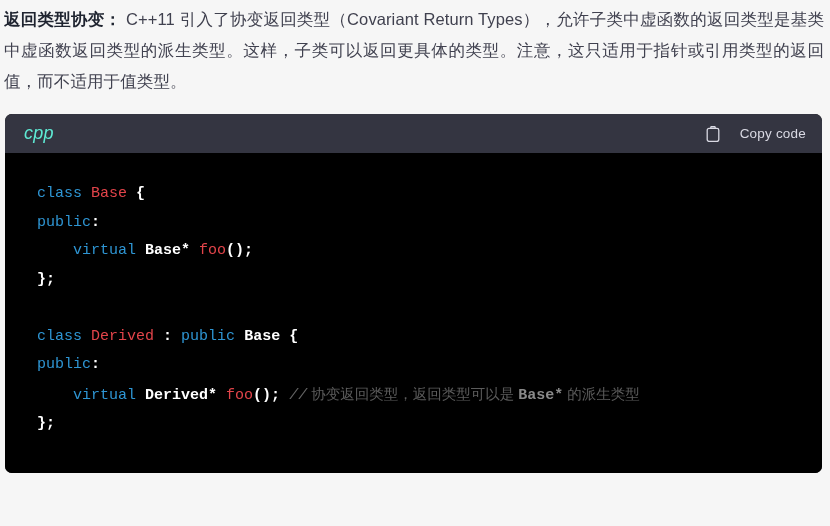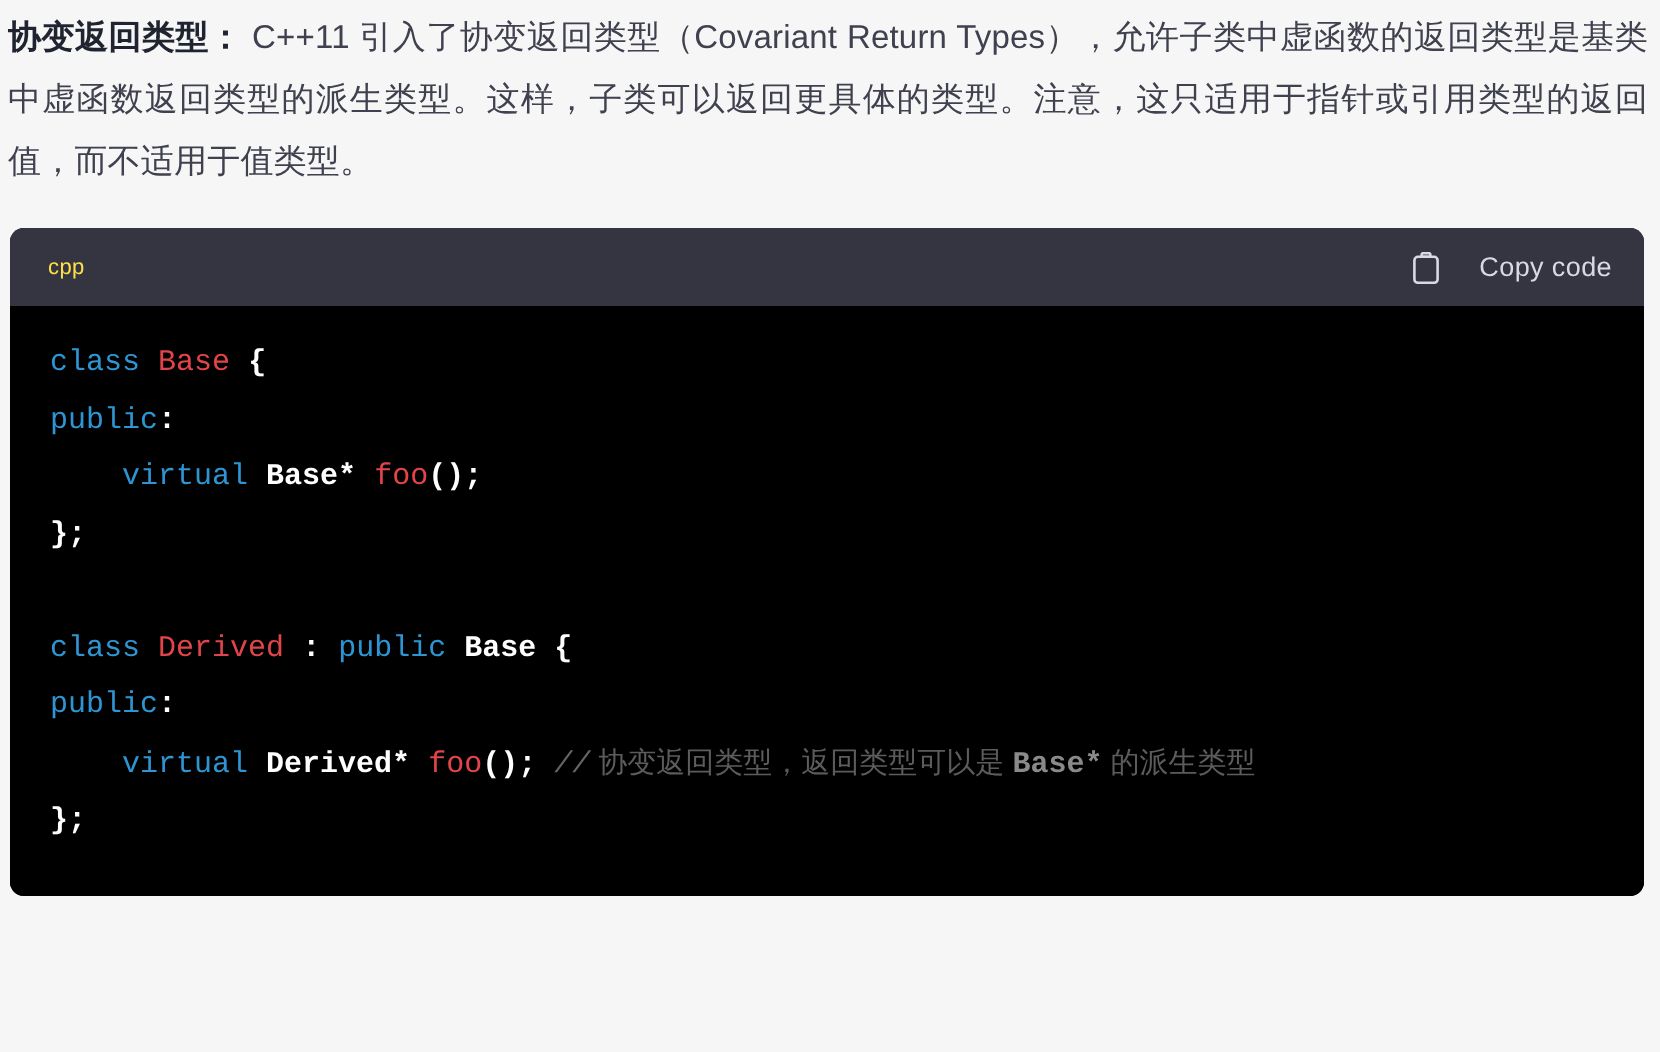--- a/index.html
+++ b/index.html
@@ -54,42 +54,43 @@
   .code-header {
     height: 39px;
     background: #343541;
     display: flex;
     align-items: center;
     justify-content: space-between;
     padding: 0 16px 0 19px;
     box-sizing: border-box;
   }
   .code-lang {
-    color: #fde047;
-    font-size: 11px;
+    color: #5eead4;
+    font-size: 18px;
     font-family: "Liberation Sans", sans-serif;
     letter-spacing: 0.2px;
+    font-style: italic;
   }
   .copy-btn {
     display: flex;
     align-items: center;
     gap: 20px;
     color: #d9d9e3;
     font-size: 13.5px;
     cursor: pointer;
     user-select: none;
     letter-spacing: 0.2px;
   }
   .copy-btn svg { display: block; }
   .code-body {
     background: #000000;
     padding: 15px 0 22px 0;
   }
   pre.code {
-    margin: 0;
+    margin: 12px;
     padding: 0 20px;
     font-family: "Liberation Mono", "DejaVu Sans Mono", monospace;
     font-size: 15px;
     line-height: 28.5px;
     color: #ffffff;
     white-space: pre;
     overflow: hidden;
   }
   .tok-kw   { color: #2e95d3; }
   .tok-type { color: #e2444a; }
@@ -108,21 +109,21 @@
     font-weight: bold;
     font-style: normal;
   }
 </style>
 </head>
 <body>
 
 <div class="page">
 
   <div class="prose">
-    <p class="para"><span class="lead">协变返回类型：</span><span> C++11 引入了协变返回类型（Covariant Return Types），允许子类中虚函数的返回类型是基类中虚函数返回类型的派生类型。这样，子类可以返回更具体的类型。注意，这只适用于指针或引用类型的返回值，而不适用于值类型。</span></p>
+    <p class="para"><span class="lead">返回类型协变：</span><span> C++11 引入了协变返回类型（Covariant Return Types），允许子类中虚函数的返回类型是基类中虚函数返回类型的派生类型。这样，子类可以返回更具体的类型。注意，这只适用于指针或引用类型的返回值，而不适用于值类型。</span></p>
 
   </div>
 
   <div class="codeblock">
     <div class="code-header">
       <span class="code-lang">cpp</span>
       <div class="copy-btn">
         <span>
           <svg width="14" height="16" viewBox="0 0 14 16" fill="none" stroke="#d9d9e3" stroke-width="1.3" stroke-linecap="round" stroke-linejoin="round">
             <rect x="1.2" y="2.4" width="11.6" height="13" rx="1.8"></rect>

